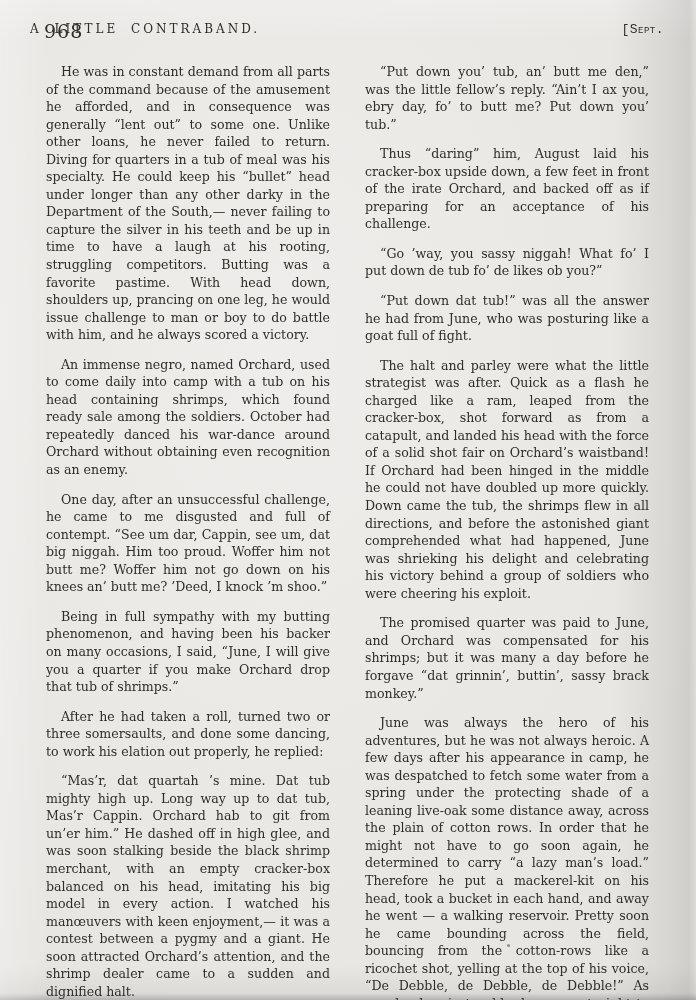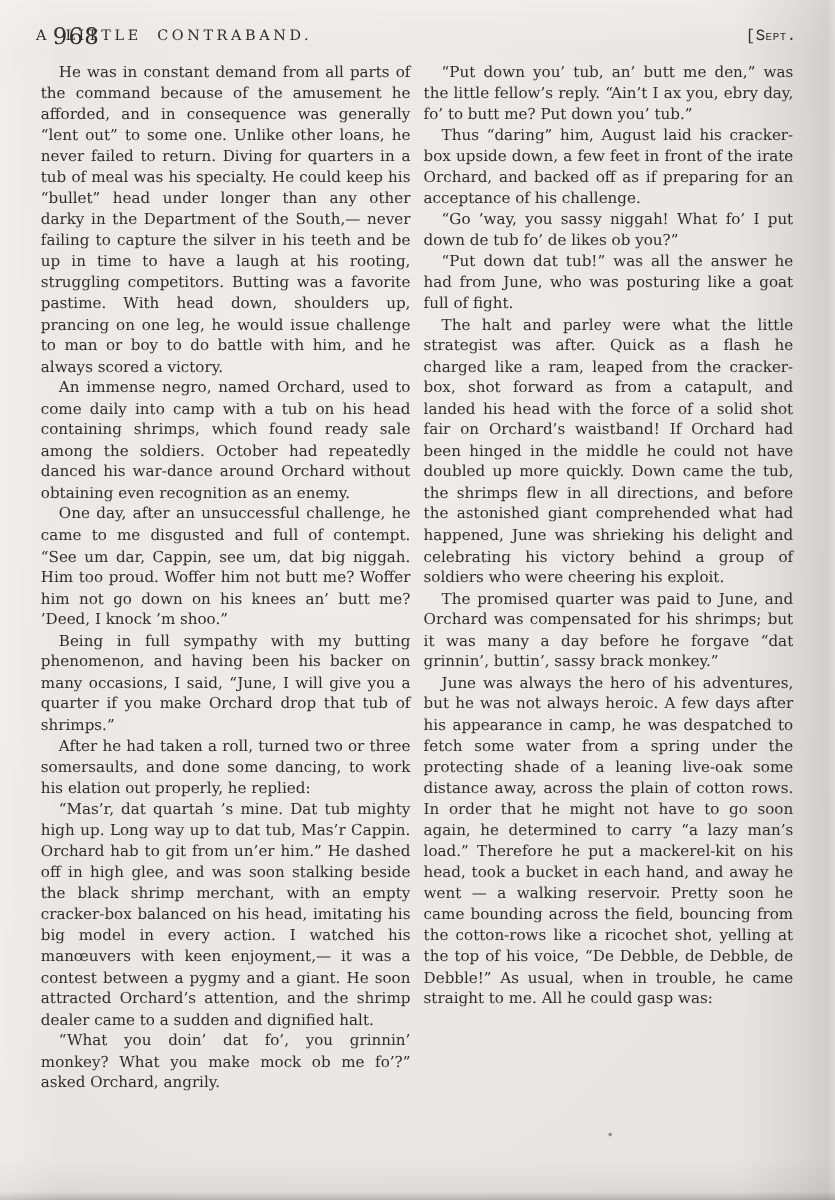--- a/index.html
+++ b/index.html
@@ -37,21 +37,21 @@
   }
   .columns {
     position: absolute; top: 51px; left: 34px; width: 628px;
     display: flex; gap: 11px;
   }
   .column {
     width: 308px; flex: 0 0 308px;
     font-size: 12.6px; line-height: 17.55px;
     text-align: justify;
   }
-  .column p { margin: 0; text-indent: 15px; }
+  .column p { margin: 12px; text-indent: 15px; }
   .speck {
     position: absolute; left: 507px; top: 944px;
     width: 3px; height: 3px; border-radius: 50%;
     background: rgba(70,68,64,0.55);
   }
 </style>
 </head>
 <body>
 
 <div class="page">

